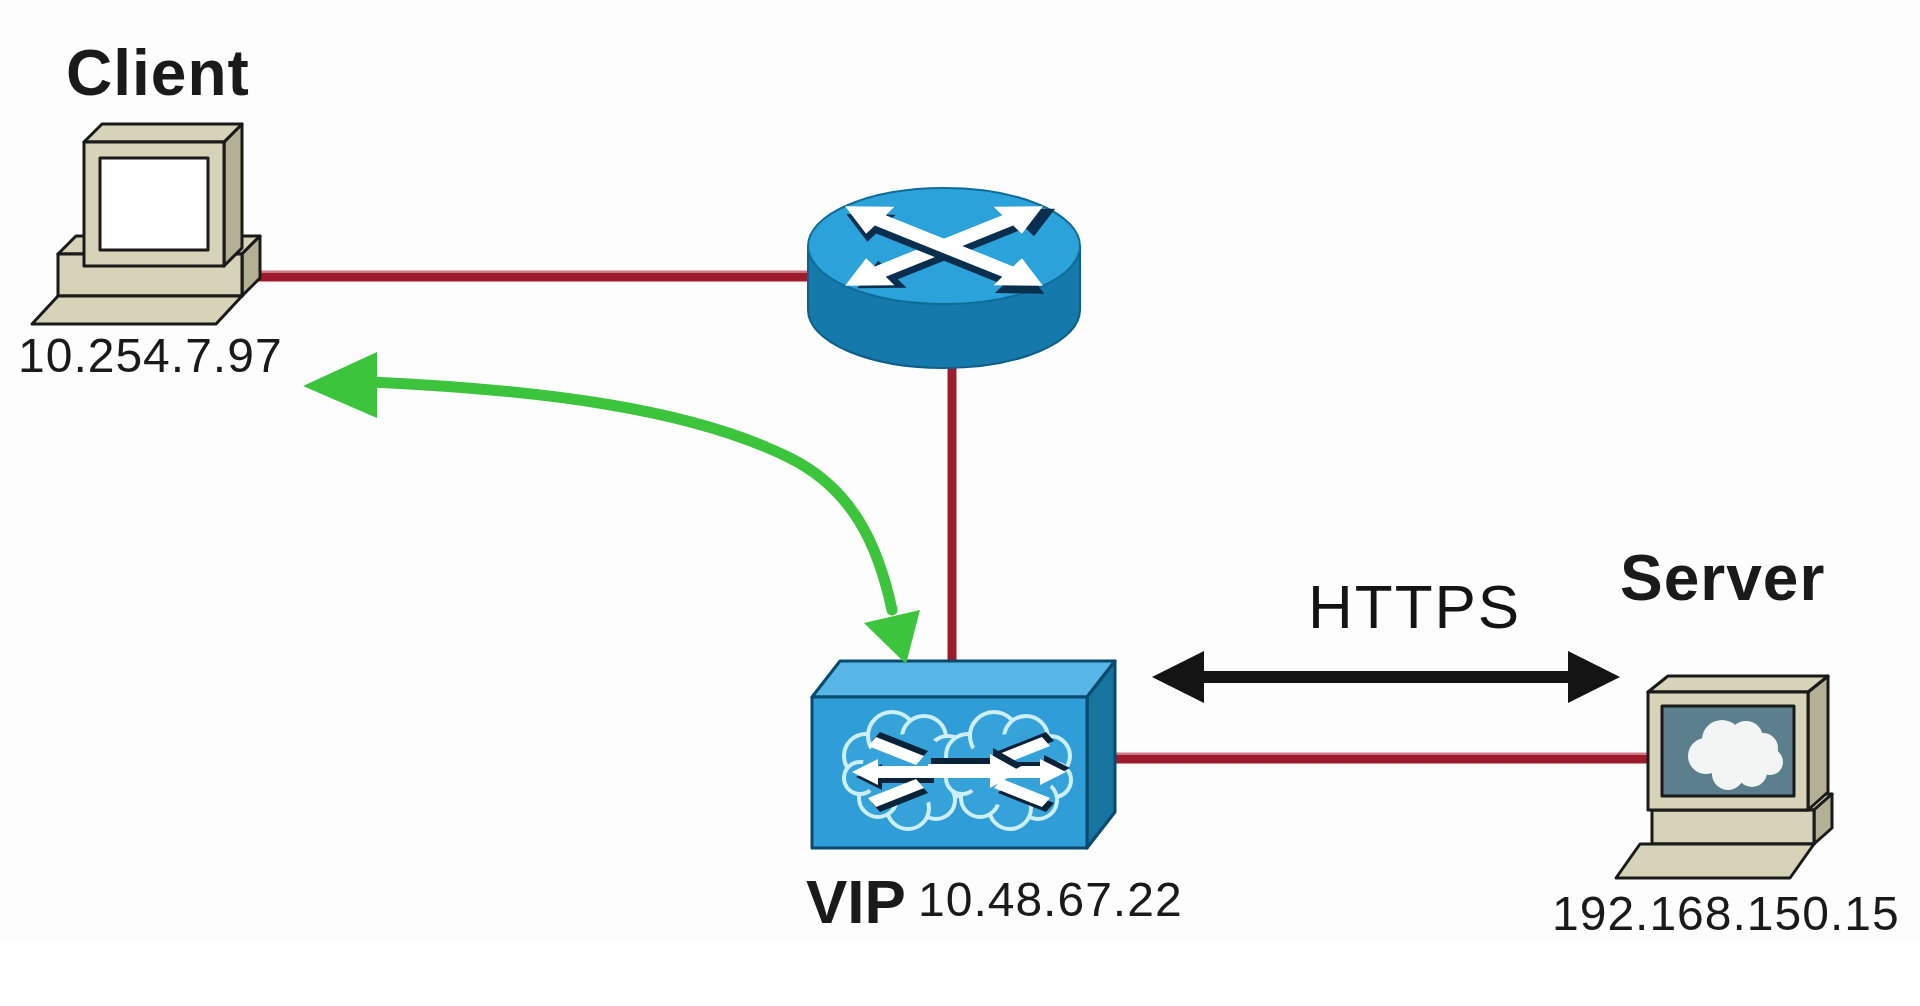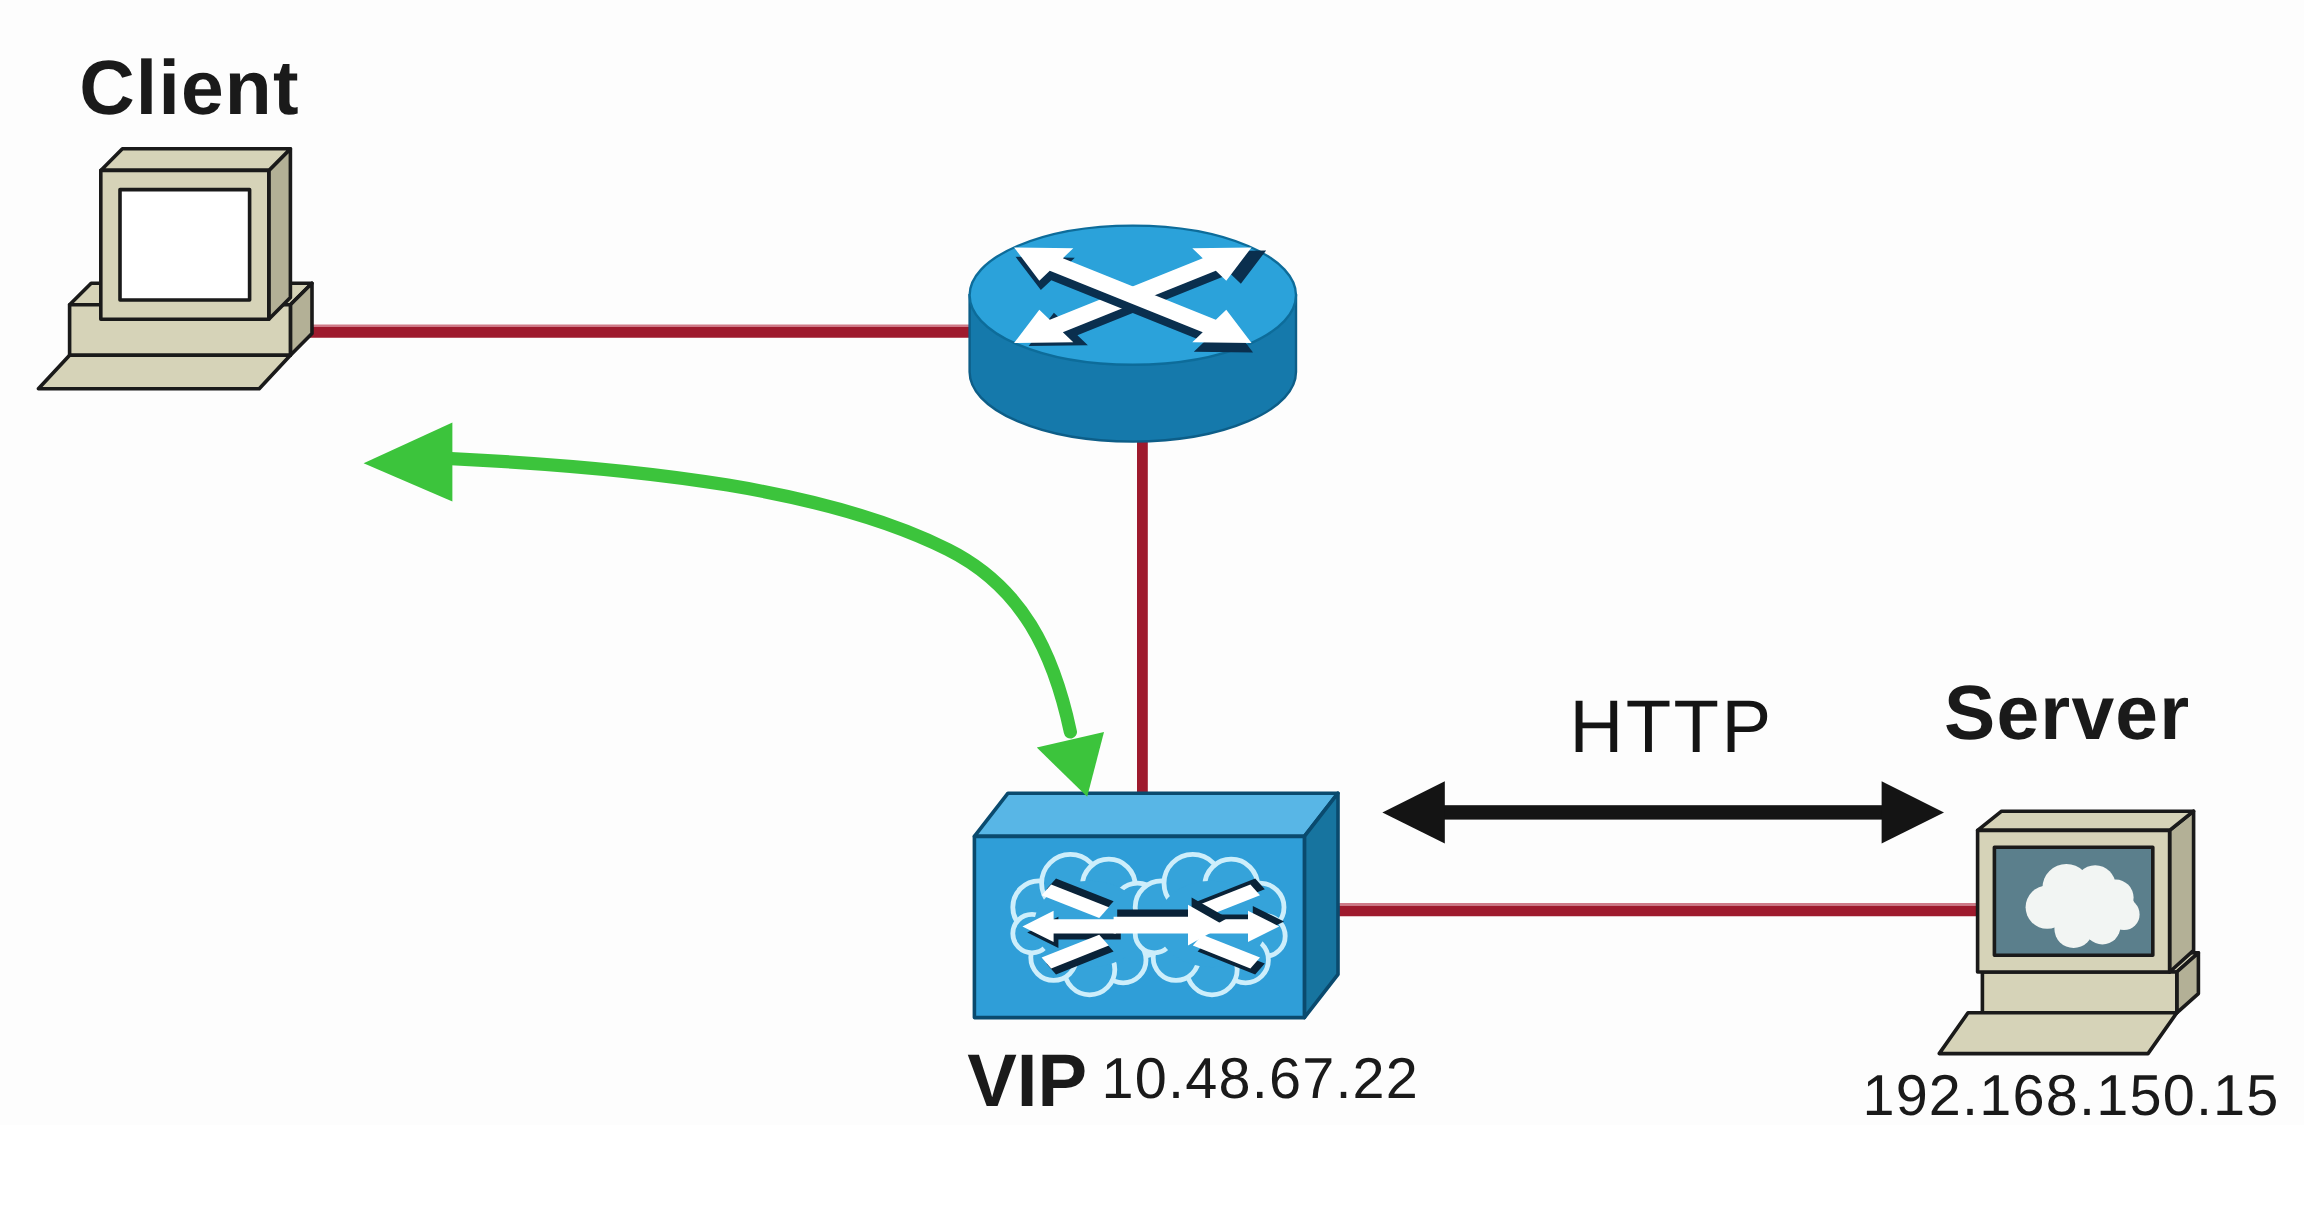--- a/index.html
+++ b/index.html
@@ -165,23 +165,24 @@
     </g>
 
     <g>
       <rect class="black-fill" x="1200" y="671" width="372" height="12"></rect>
       <polygon class="black-fill" points="1152,677 1204,651 1204,703"></polygon>
       <polygon class="black-fill" points="1620,677 1568,651 1568,703"></polygon>
     </g>
   </svg>
 
   <div class="lbl title" style="left:66px;top:41px">Client</div>
+  <div class="lbl ip" style="left:18px;top:332px">10.254.7.97</div>
 
 
   <div class="lbl vip-title" style="left:758px;top:871px">VIP</div>
   <div class="lbl ip" style="left:918px;top:876px">10.48.67.22</div>
 
-  <div class="lbl proto http" style="left:1308px;top:576px">HTTP</div>
+  <div class="lbl proto http" style="left:1308px;top:576px">HTTPS</div>
 
-  <div class="lbl title" style="left:1620px;top:562px">Server</div>
+  <div class="lbl title" style="left:1620px;top:546px">Server</div>
   <div class="lbl ip" style="left:1552px;top:890px">192.168.150.15</div>
 
 </div>
 
 </body></html>

